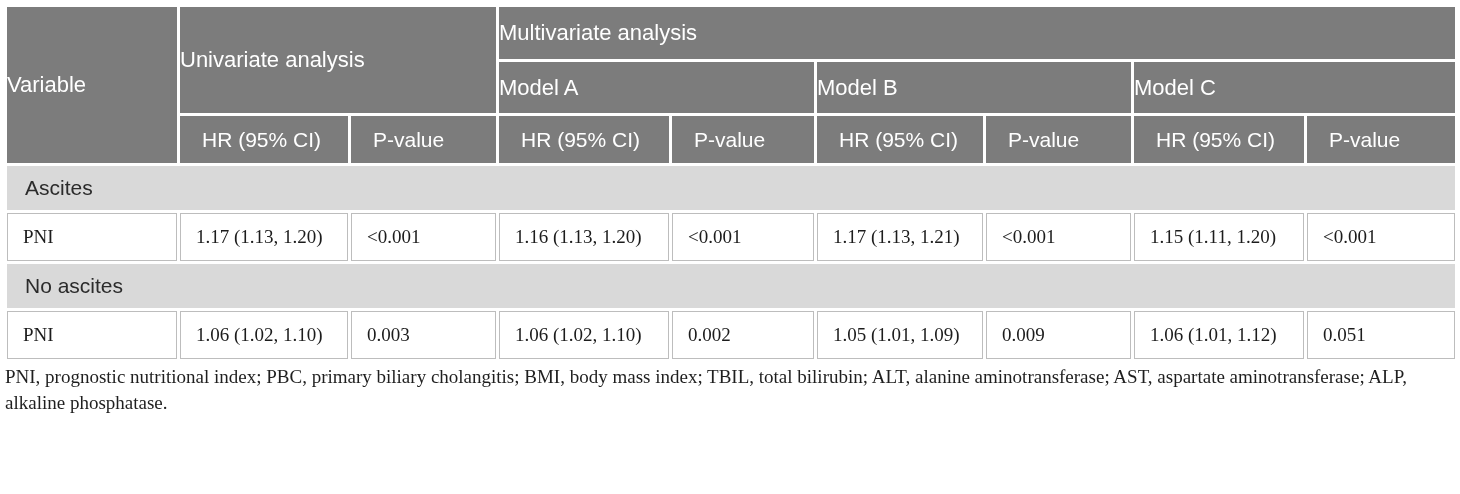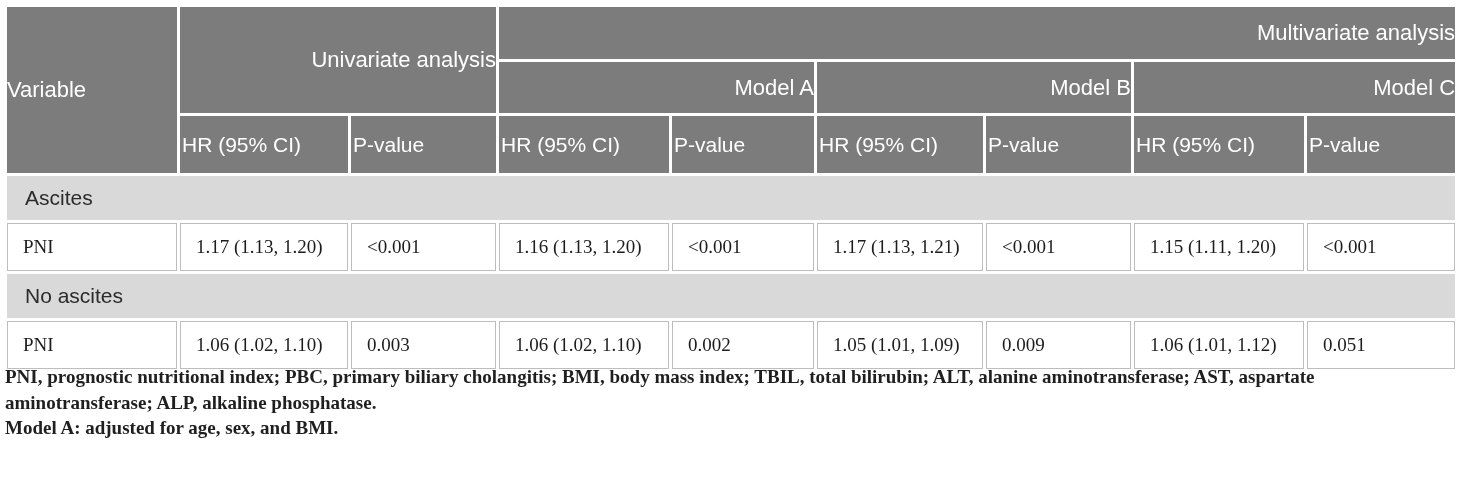--- a/index.html
+++ b/index.html
@@ -19,25 +19,25 @@
     width: 1454px;
   }
   table.results th {
     background: #7c7c7c;
     color: #ffffff;
     font-weight: 400;
     vertical-align: middle;
     padding: 0;
   }
   th.h-top { font-size: 22px; }
-  th.h-center { text-align: right; }
+  th.h-center { text-align: left; }
   th.h-left { text-align: left; padding-left: 20px; }
   tr.h-row1 th { height: 52px; }
   tr.h-row2 th { height: 51px; }
-  tr.h-row3 th { height: 57px; font-size: 21px; text-align: left; padding-left: 2px; }
+  tr.h-row3 th { height: 47px; font-size: 21px; text-align: left; padding-left: 22px; }
   td.section-cell {
     background: #d9d9d9;
     color: #2b2b2b;
     font-size: 21px;
     height: 44px;
     padding-left: 18px;
     vertical-align: middle;
   }
   tr.data-row td {
     background: #ffffff;
@@ -50,21 +50,20 @@
     vertical-align: middle;
   }
   .footnotes {
     position: absolute;
     left: 5px; right: 4px;
     top: 364px;
     font-family: "Liberation Serif", serif;
     font-size: 19px;
     line-height: 25.5px;
     color: #1f1f1f;
-    font-weight: bold;
   }
   .footnotes p { margin: 0; }
 </style>
 </head>
 <body>
 
 <div class="table-wrap">
   <table class="results">
     <colgroup>
       <col style="width:170px">
@@ -127,14 +126,13 @@
       <td>0.009</td>
       <td>1.06 (1.01, 1.12)</td>
       <td>0.051</td>
     </tr>
   </tbody>
     </table>
 </div>
 
 <div class="footnotes">
   <p>PNI, prognostic nutritional index; PBC, primary biliary cholangitis; BMI, body mass index; TBIL, total bilirubin; ALT, alanine aminotransferase; AST, aspartate aminotransferase; ALP, alkaline phosphatase.</p>
-  <p>Model A: adjusted for age, sex, and BMI.</p>
 </div>
 
 </body></html>

